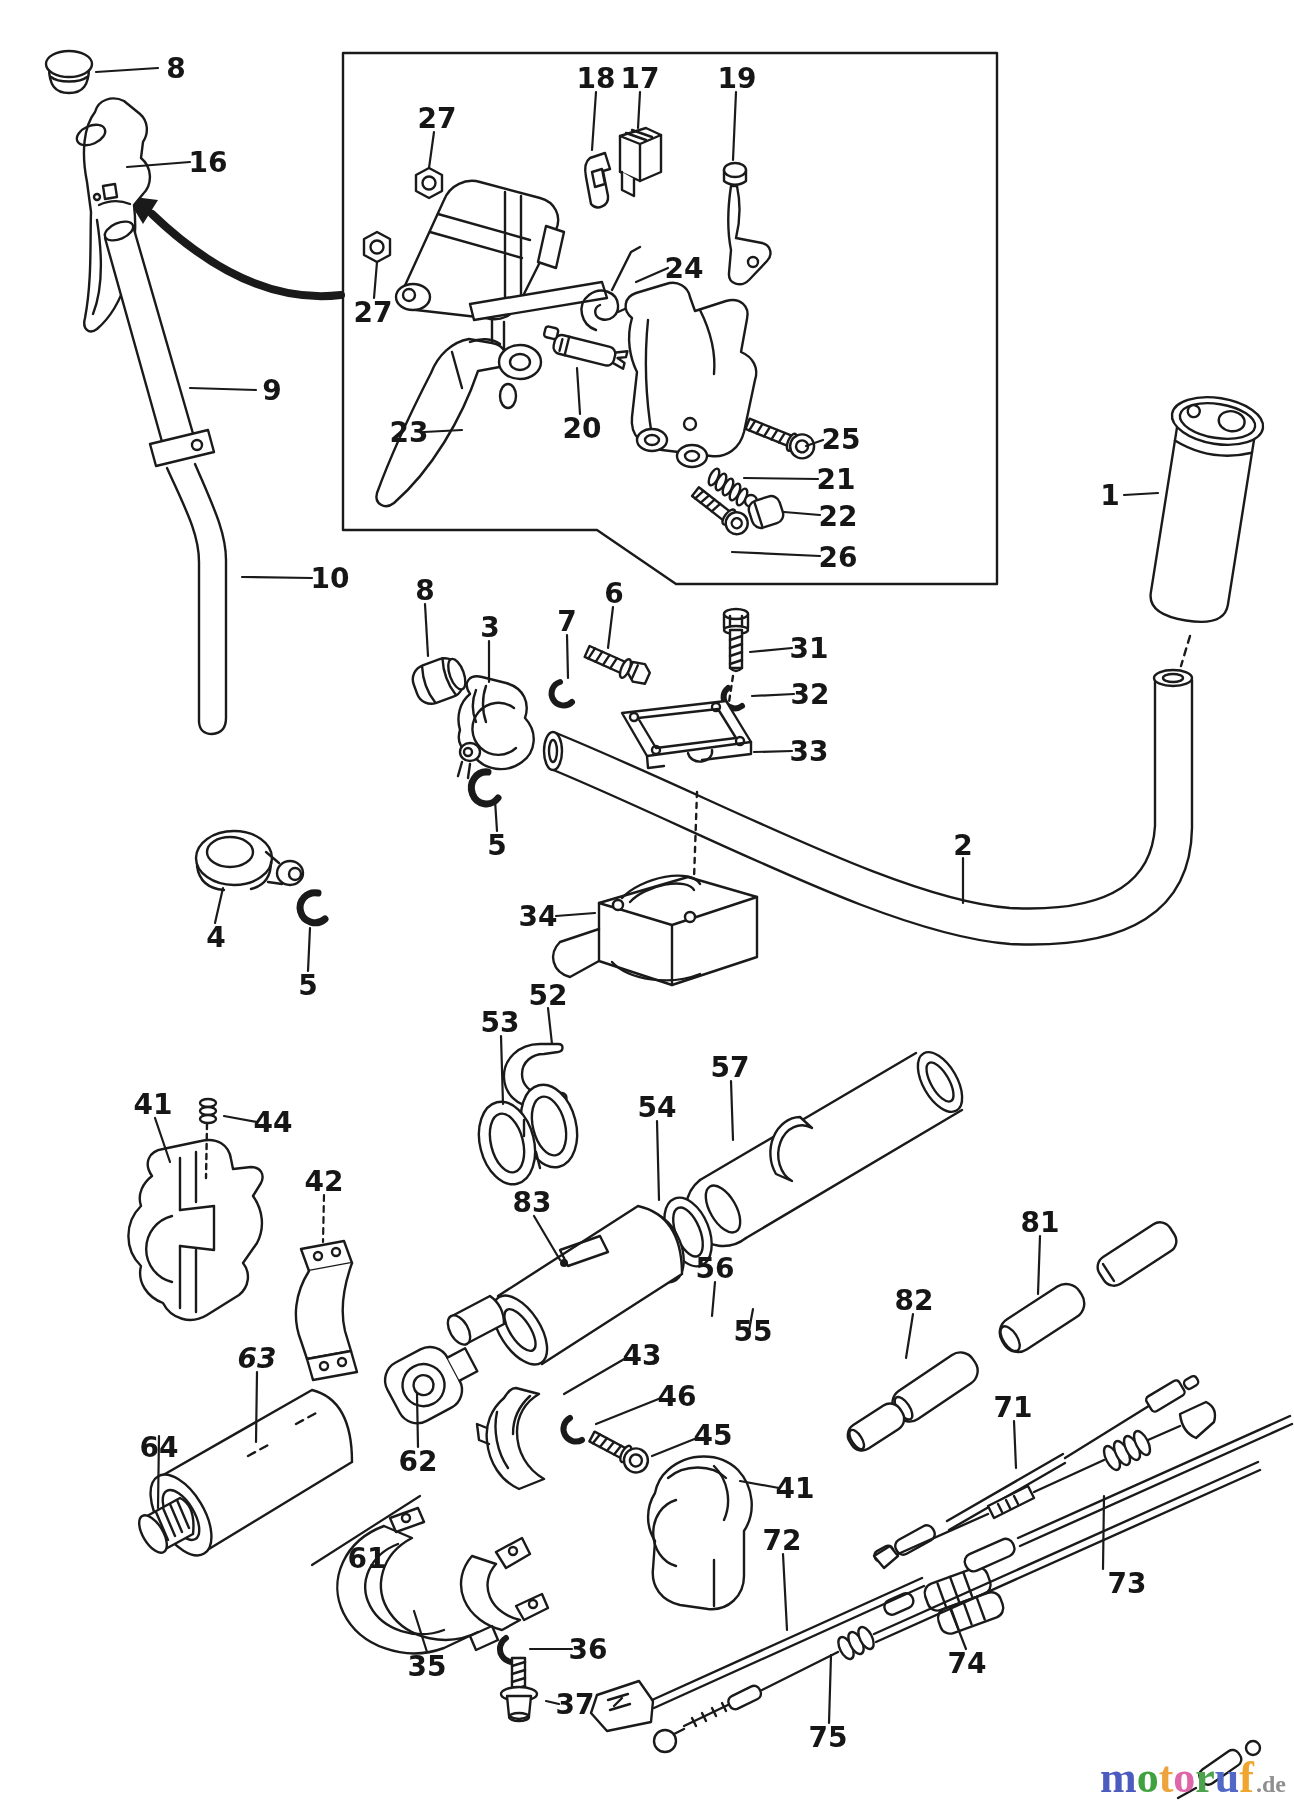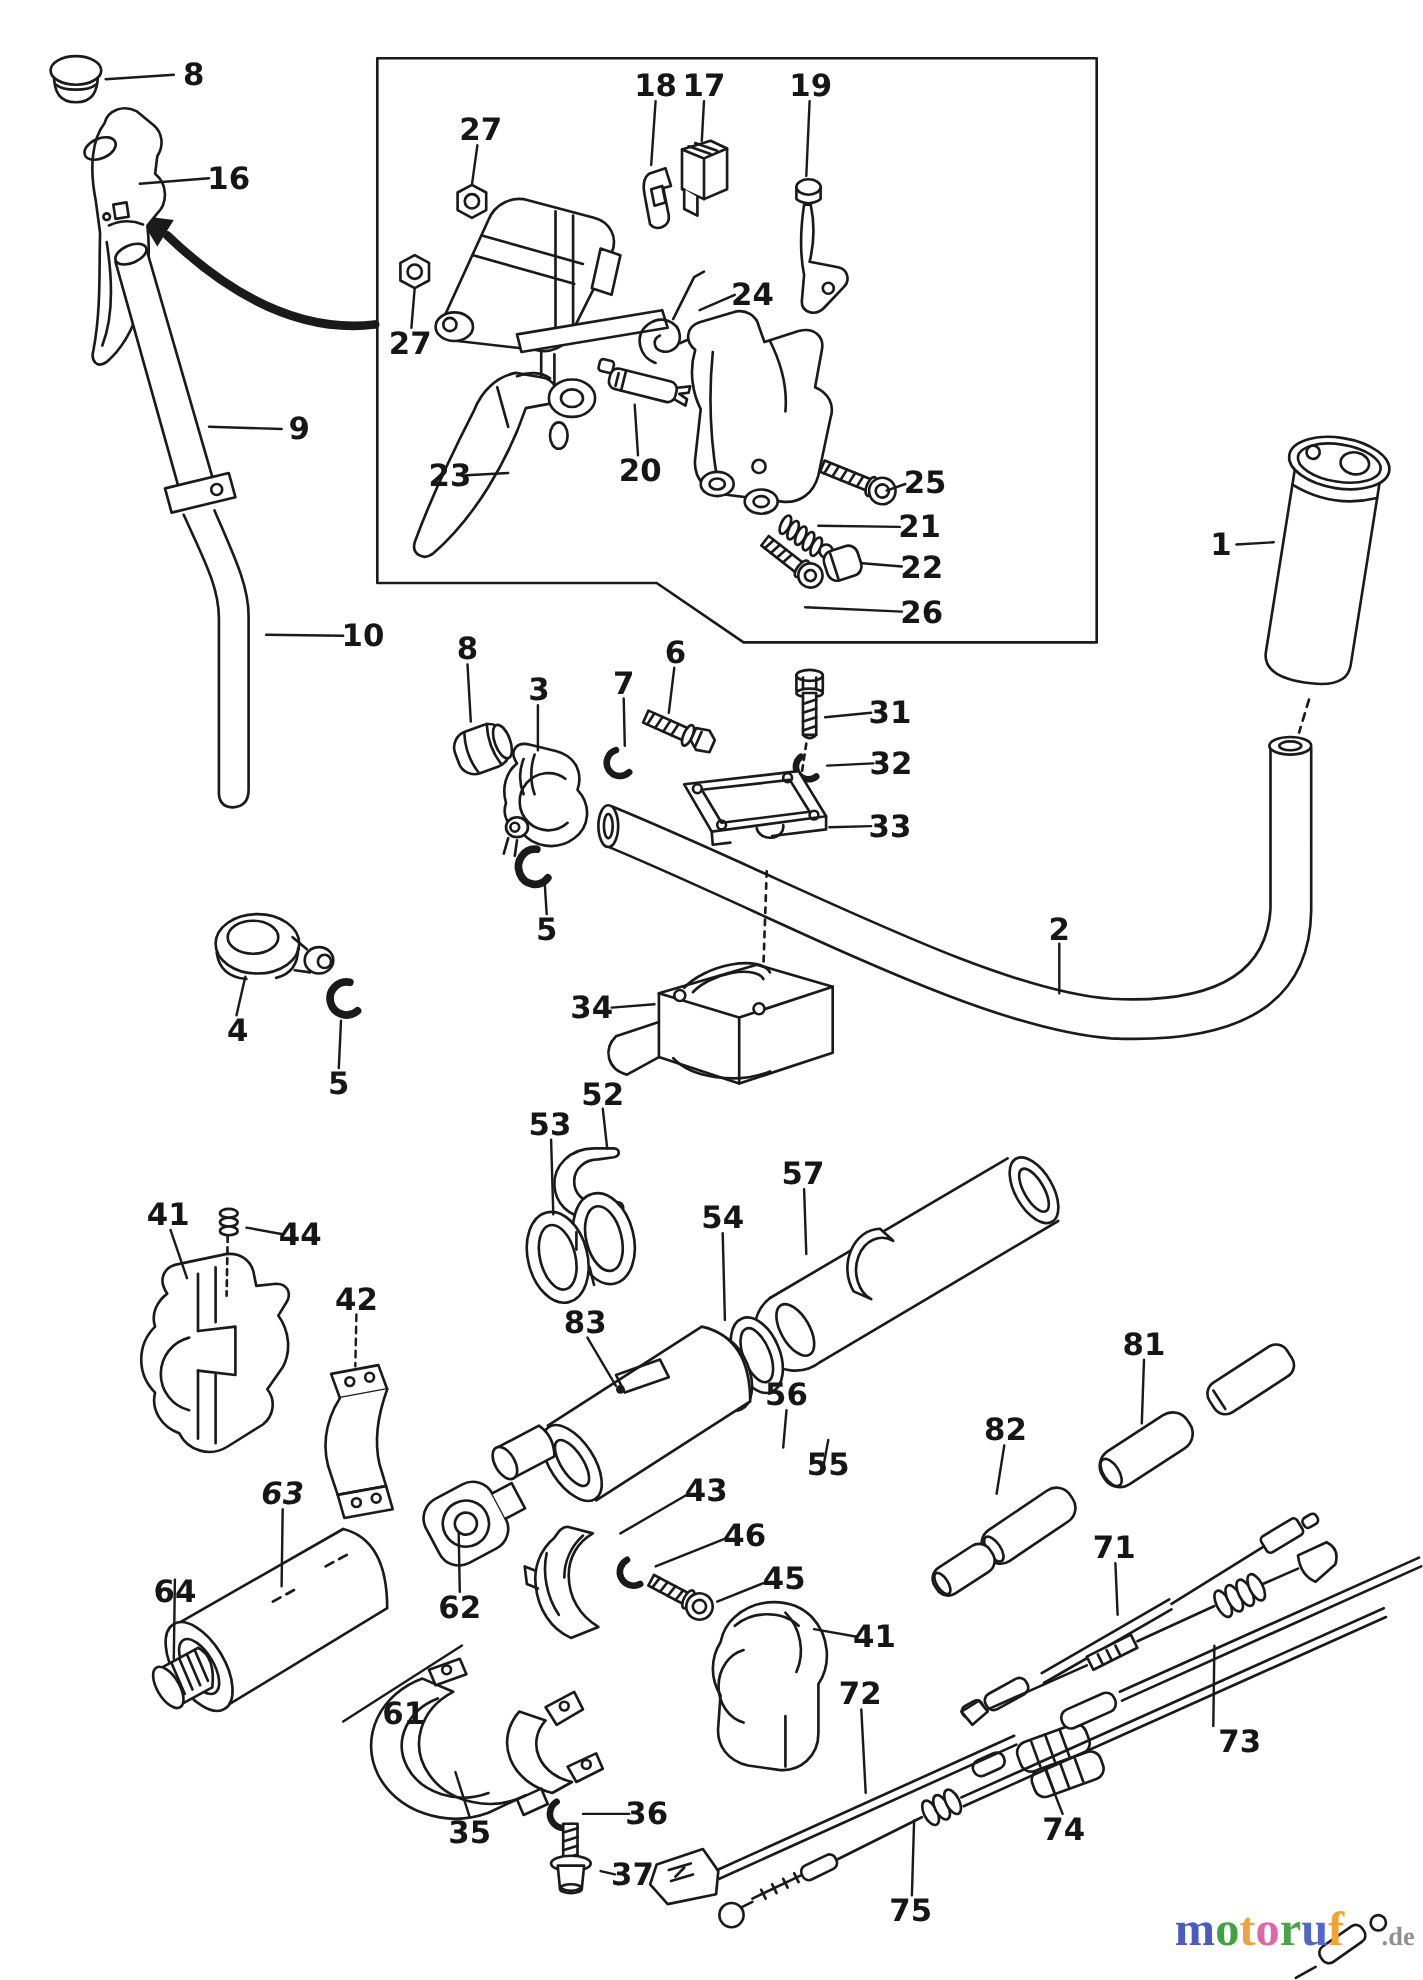--- a/index.html
+++ b/index.html
@@ -3,22 +3,22 @@
 <meta charset="utf-8">
 <style>
   html,body{margin:0;padding:0;background:#fff;}
   #canvas{position:relative;width:1294px;height:1800px;background:#ffffff;overflow:hidden;
           font-family:"DejaVu Sans",sans-serif;}
   #gfx-svg{position:absolute;left:0;top:0;}
   #labels-layer{position:absolute;left:0;top:0;width:100%;height:100%;}
   .plabel{position:absolute;transform:translate(-50%,-50%);
           font:800 28px "DejaVu Sans",sans-serif;color:#161616;letter-spacing:0px;
           white-space:nowrap;}
-  #watermark{position:absolute;right:8px;bottom:24px;display:flex;align-items:baseline;
-             font:700 44px "Liberation Serif",serif;line-height:1;gap:32px;}
+  #watermark{position:absolute;right:8px;bottom:0;display:flex;align-items:baseline;
+             font:700 44px "Liberation Serif",serif;line-height:1;}
   .wm-letter{display:inline-block;}
   #wm-suffix{font:700 24px "Liberation Serif",serif;margin-left:2px;}
 </style>
 </head>
 <body>
 
 <div id="canvas">
 
 <svg id="gfx-svg" width="1294" height="1800" viewBox="0 0 1294 1800">
 <g stroke="#1a1a1a" stroke-width="2.4" fill="none" stroke-linecap="round" stroke-linejoin="round">

